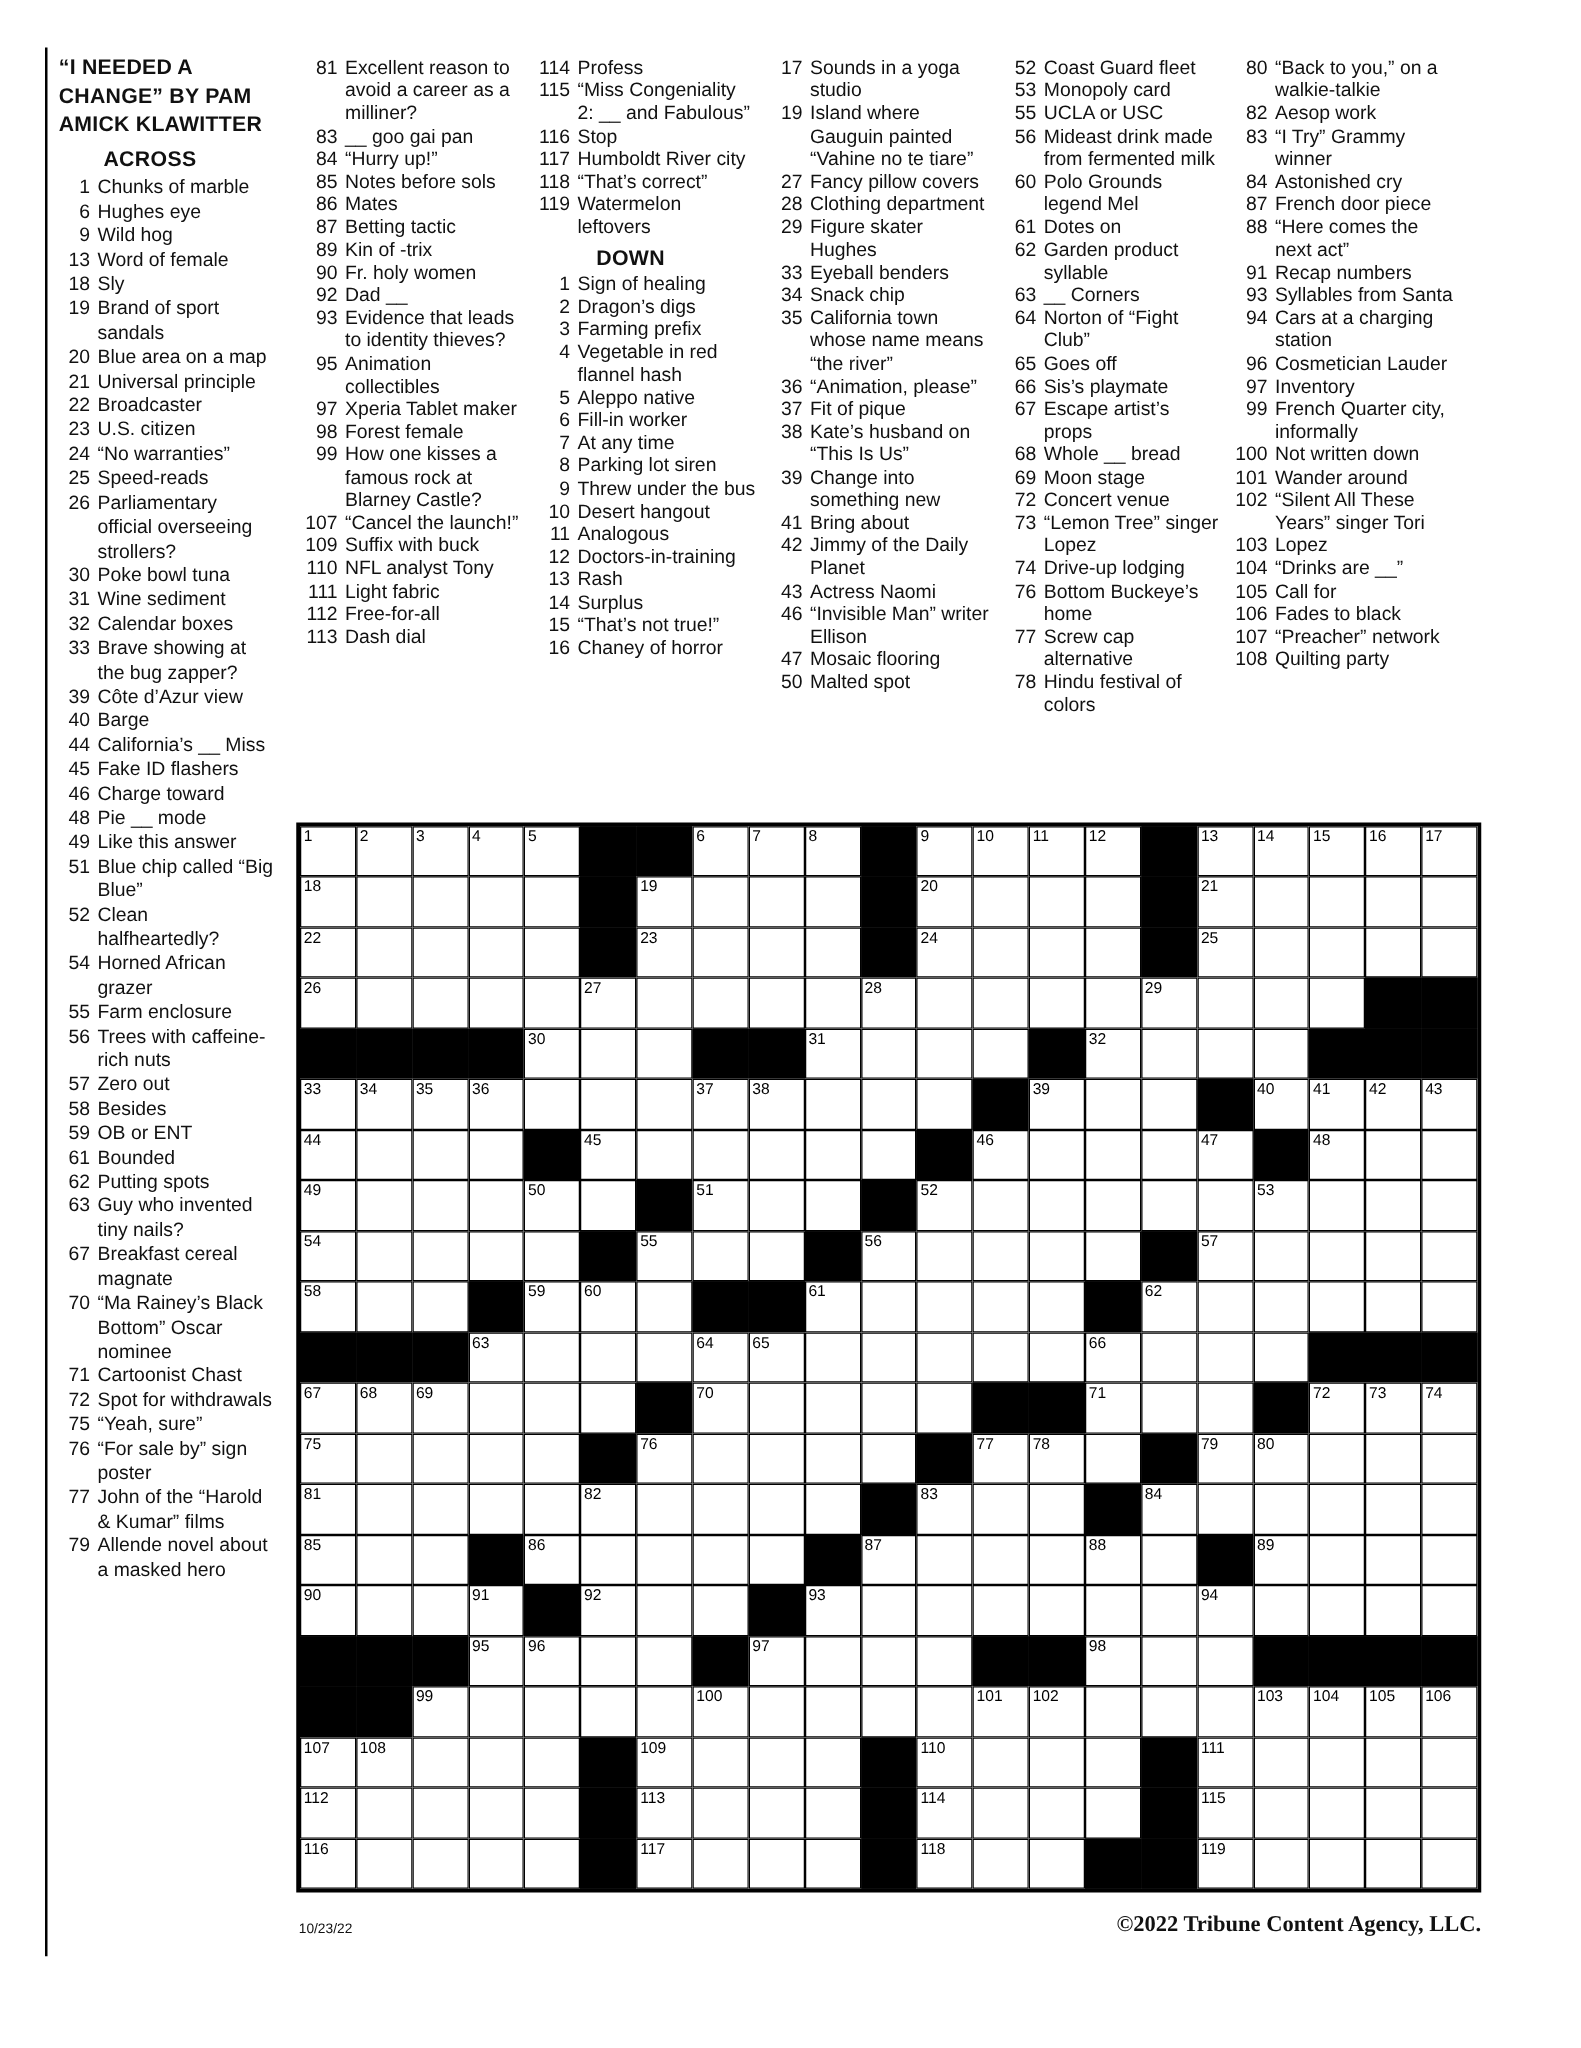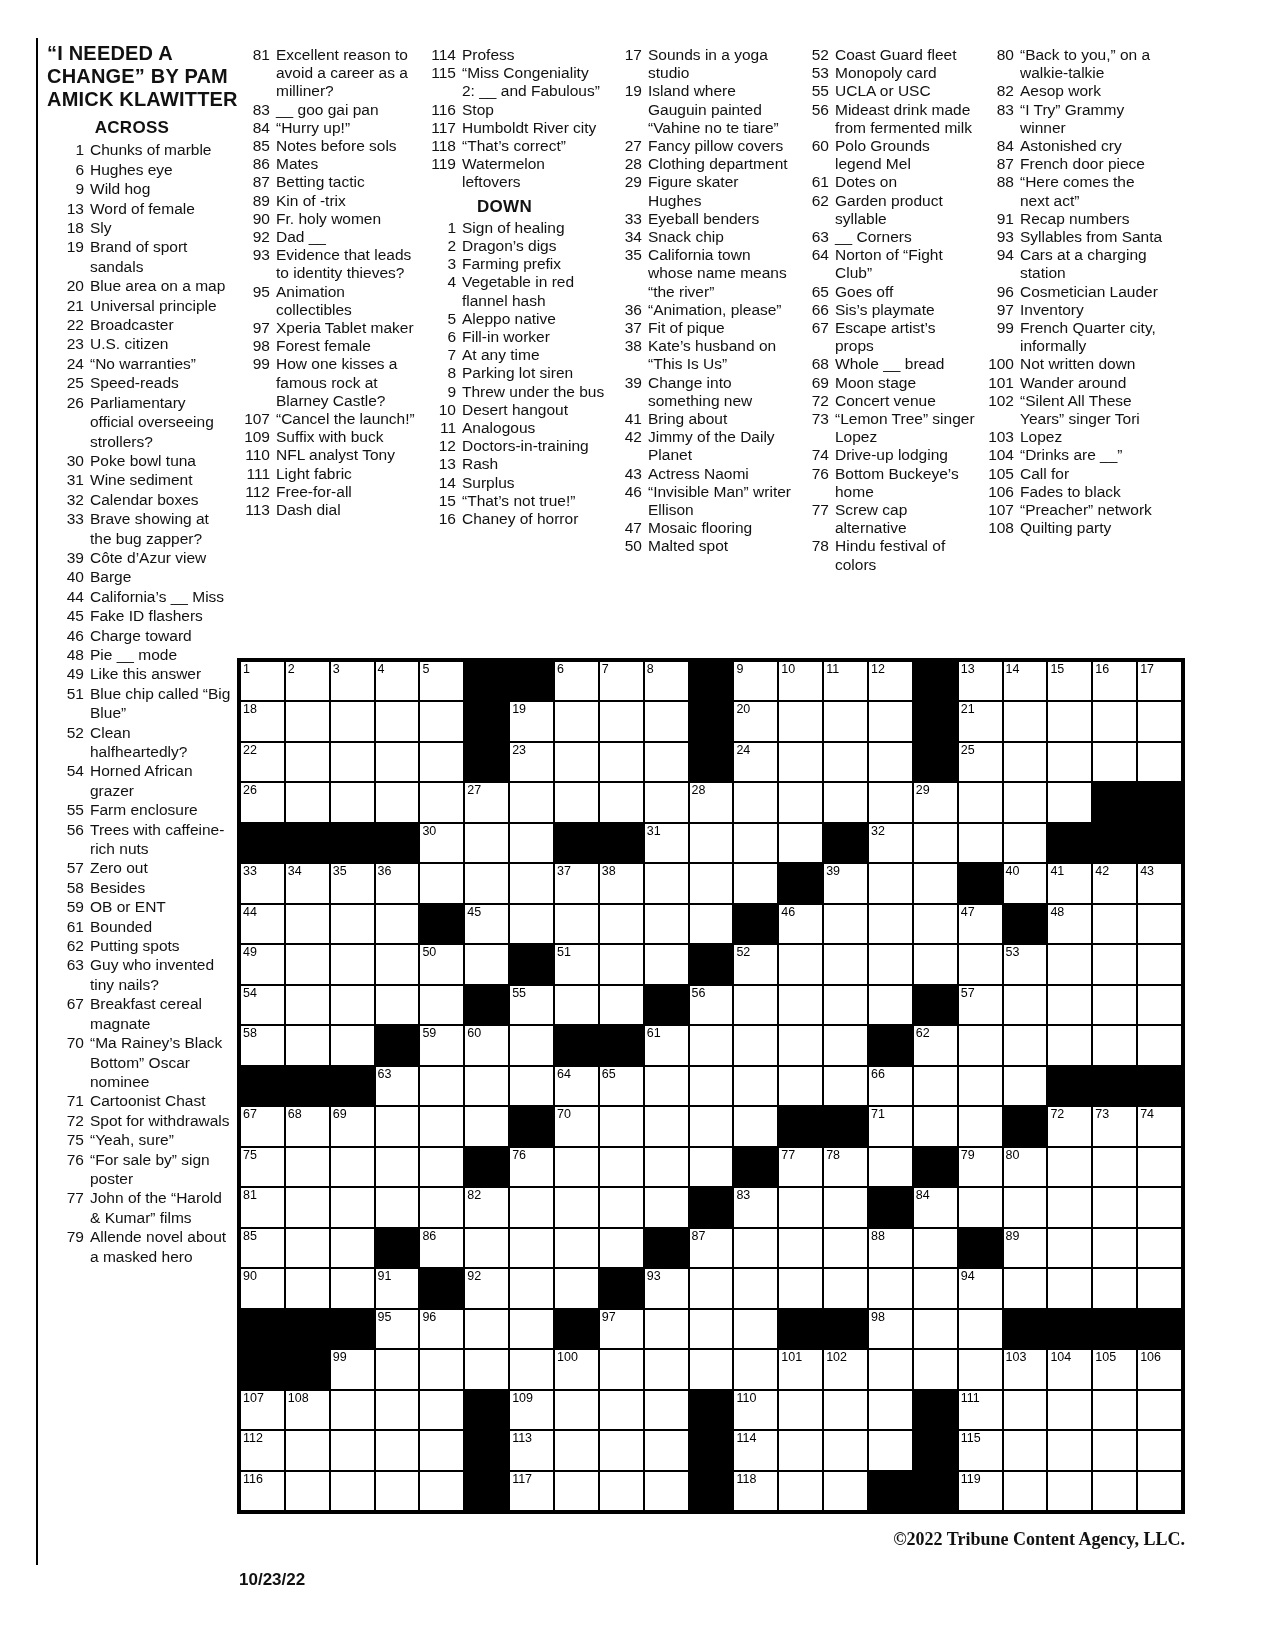--- a/index.html
+++ b/index.html
@@ -2,41 +2,41 @@
 <html><head>
 <meta charset="utf-8">
 <style>
   html,body{margin:0;padding:0;}
   body{
     width:1265px;height:1638px;position:relative;background:#ffffff;
     font-family:"Liberation Sans", sans-serif;color:#111;overflow:hidden;
     -webkit-font-smoothing:antialiased;
   }
   .vrule{position:absolute;left:36px;top:38px;width:2px;height:1527px;background:#000;}
-  .title{position:absolute;left:47px;top:42px;width:195px;font-weight:bold;font-size:20px;line-height:23px;letter-spacing:.2px;}
+  .title{position:absolute;left:47px;top:42px;width:195px;font-weight:bold;font-size:17px;line-height:23px;letter-spacing:.2px;}
   .clue-col{position:absolute;width:181px;font-size:15.5px;line-height:18.2px;}
-  .colA{left:52px;top:112px;width:180px;line-height:19.4px;}
+  .colA{left:40px;top:112px;width:180px;line-height:19.4px;}
   .colB{left:238px;top:46px;}
   .colC{left:424px;top:46px;}
   .colD{left:610px;top:46px;}
   .colE{left:797px;top:46px;}
   .colF{left:982px;top:46px;}
   .clue-header{font-weight:bold;text-align:center;font-size:17px;margin:6px 20px 3px 0;letter-spacing:.3px;}
   .clue{display:flex;align-items:flex-start;}
   .cnum{flex:none;width:32px;text-align:right;padding-right:6px;}
   .ctxt{flex:1;min-width:0;}
   #grid{
     position:absolute;left:237px;top:658px;width:948px;height:856px;
     box-sizing:border-box;border:3px solid #000;background:#fff;
     display:grid;grid-template-columns:repeat(21,1fr);grid-template-rows:repeat(21,1fr);
   }
   .cell{border:1px solid #000;position:relative;background:#fff;box-sizing:border-box;}
   .cell.black{background:#000;}
   .cell .num{position:absolute;top:0;left:2px;font-size:12.5px;line-height:14px;color:#000;}
-  .date{position:absolute;left:239px;top:1570px;font-weight:bold;font-size:17px;}
+  .date{position:absolute;left:239px;top:1537px;font-weight:normal;font-size:11px;}
   .copyright{position:absolute;left:237px;top:1529px;width:948px;text-align:right;
     font-family:"Liberation Serif", serif;font-weight:bold;font-size:18px;}
 </style>
 </head>
 <body>
 
 <div class="vrule"></div>
 
 <div class="title">
   <div>“I NEEDED A</div>

